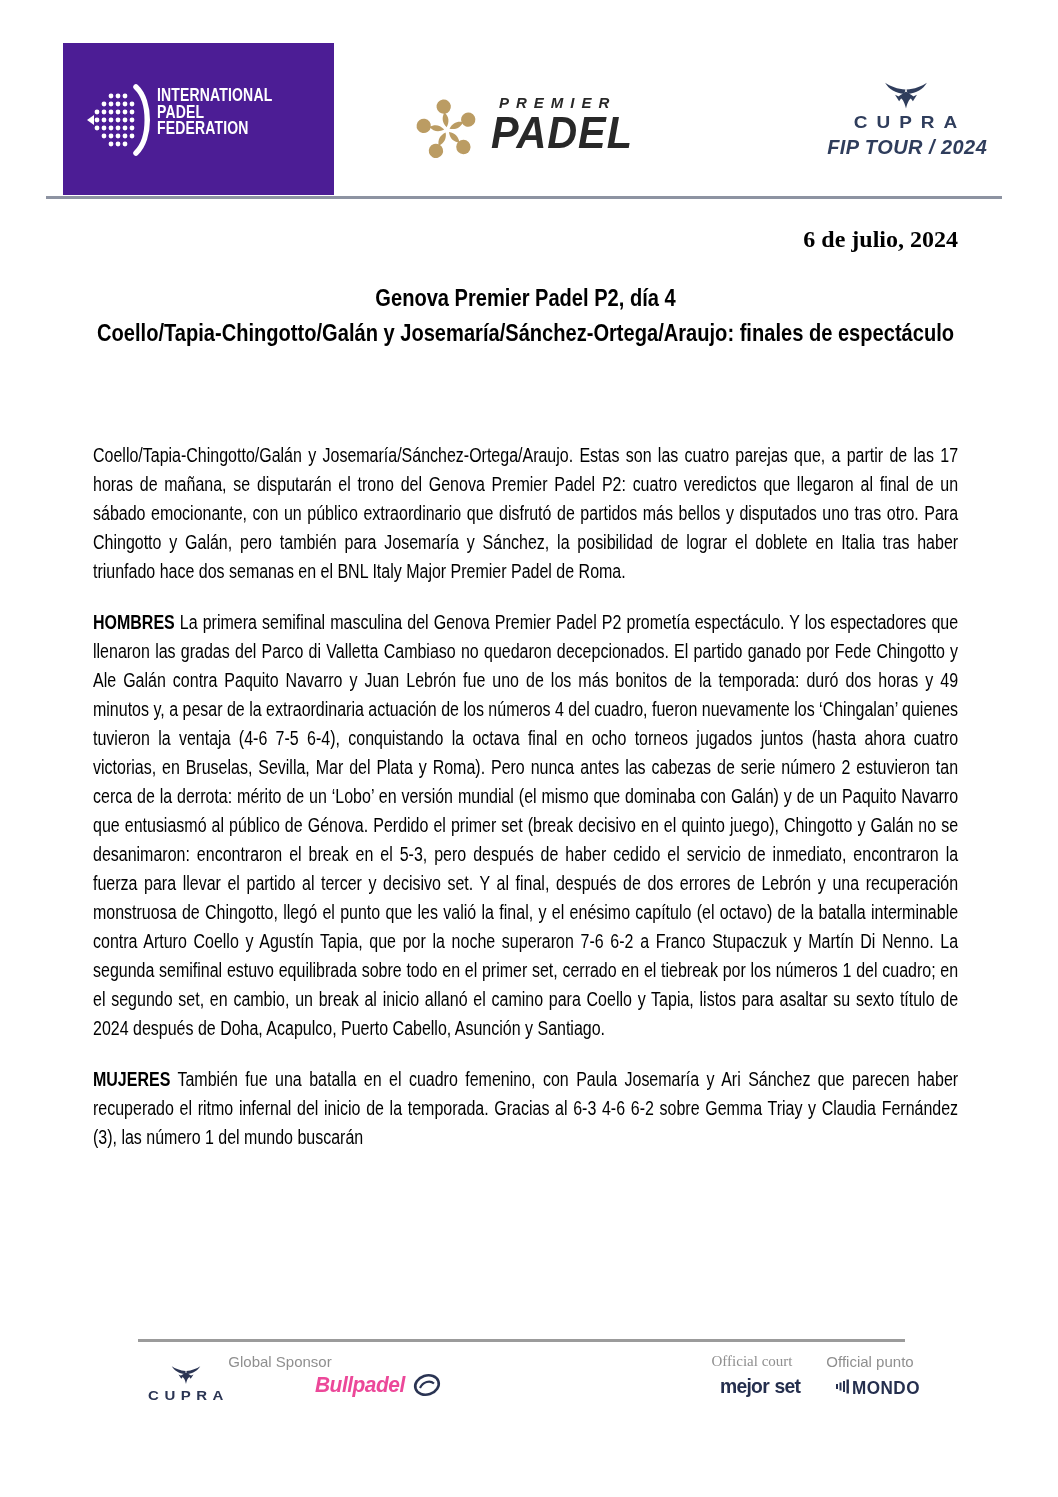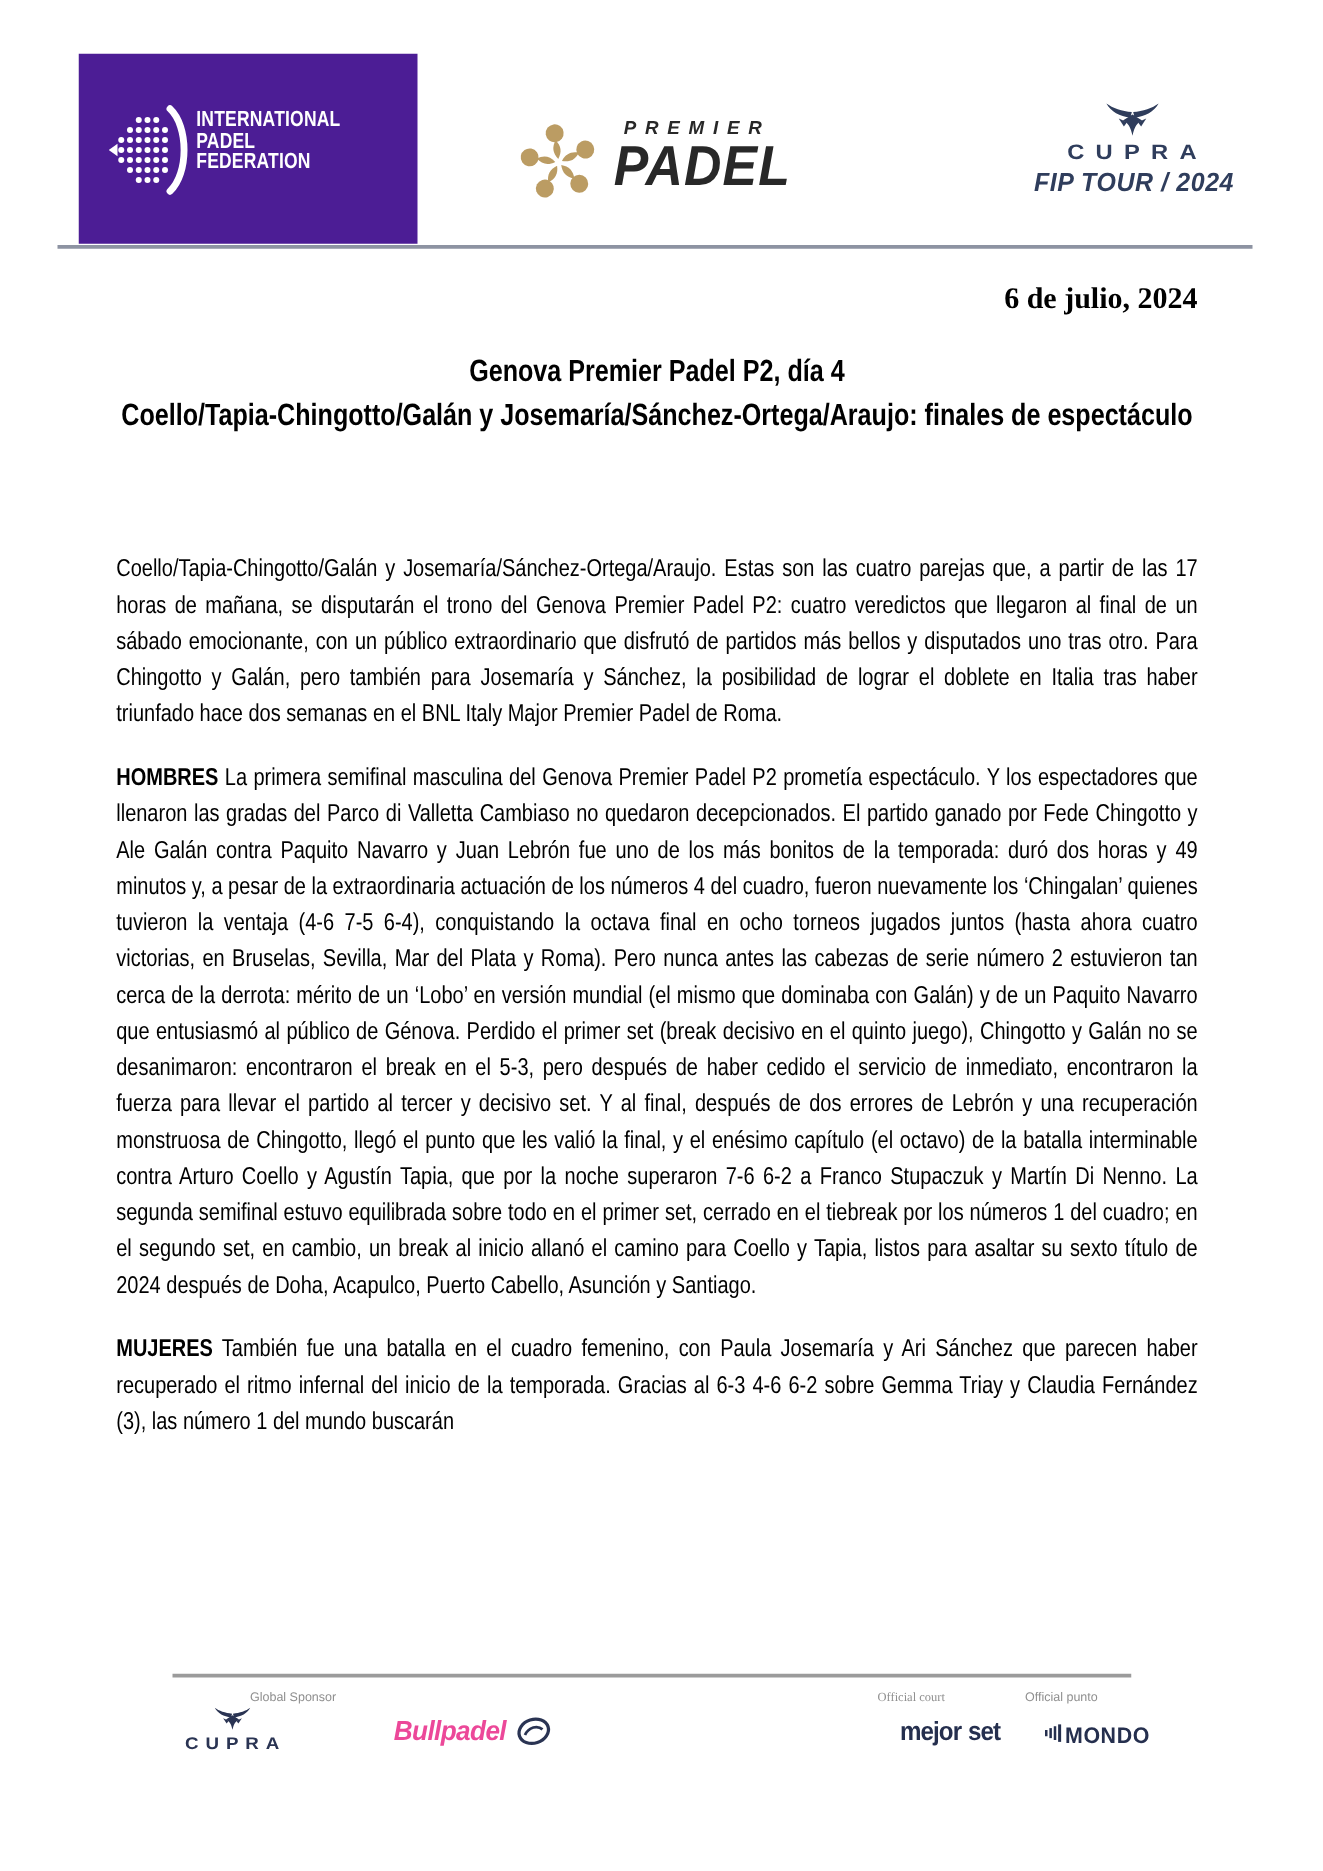--- a/index.html
+++ b/index.html
@@ -36,21 +36,21 @@
 
   
   .article{position:absolute;left:93px;top:441px;width:1055px;transform:scaleX(0.82);
            transform-origin:left top;font-size:19.5px;line-height:29px;color:#000;
            text-align:justify;}
   .article p{margin:0 0 22px 0;}
   .article b{font-weight:bold;}
 
   
   .footer-rule{position:absolute;left:138px;top:1339px;width:767px;height:3px;background:#9b9b9b;}
-  .sponsor-label{position:absolute;font-size:10px;color:#8f8f8f;text-align:left;white-space:nowrap;}
+  .sponsor-label{position:absolute;font-size:15px;color:#8f8f8f;text-align:center;white-space:nowrap;}
   .lbl-global{left:200px;top:1353px;width:160px;}
   .lbl-court{left:702px;top:1353px;width:100px;font-family:Liberation Serif, serif;}
   .lbl-turf{left:820px;top:1353px;width:100px;}
   .cupra-foot{position:absolute;left:138px;top:1366px;width:96px;text-align:center;color:#2a3453;}
   .cupra-foot-word{font-size:15px;font-weight:bold;letter-spacing:5.5px;padding-left:5px;
                    transform:scaleY(0.9);white-space:nowrap;margin-top:1px;}
   .bullpadel{position:absolute;left:315px;top:1372px;color:#ec4899;display:flex;align-items:center;}
   .bullpadel-text{font-size:22px;font-weight:bold;font-style:italic;letter-spacing:-0.5px;
                   transform:scaleX(0.95);transform-origin:left center;}
   .mejorset{position:absolute;left:720px;top:1374px;color:#252f4e;font-size:21px;

